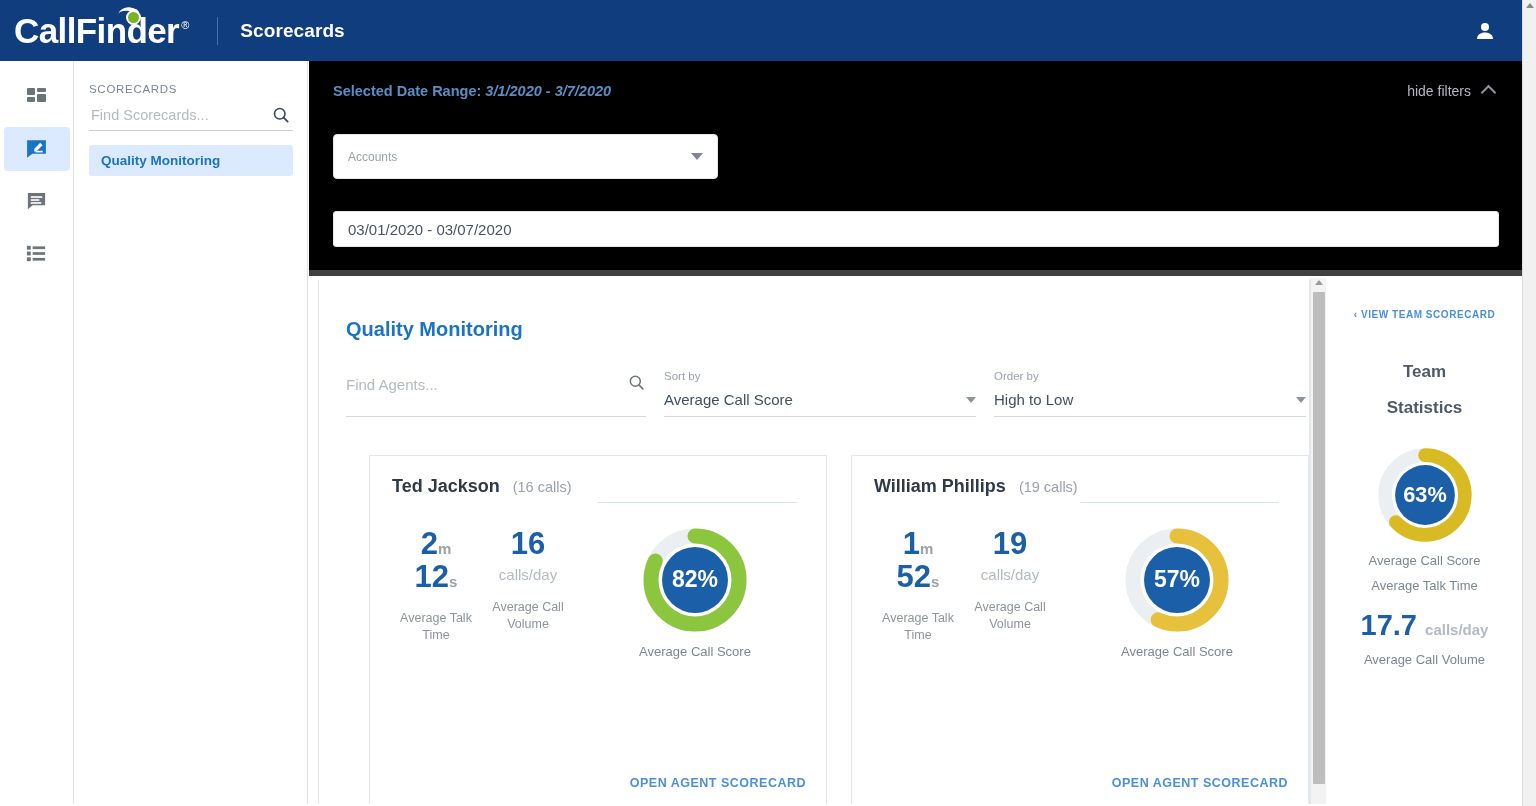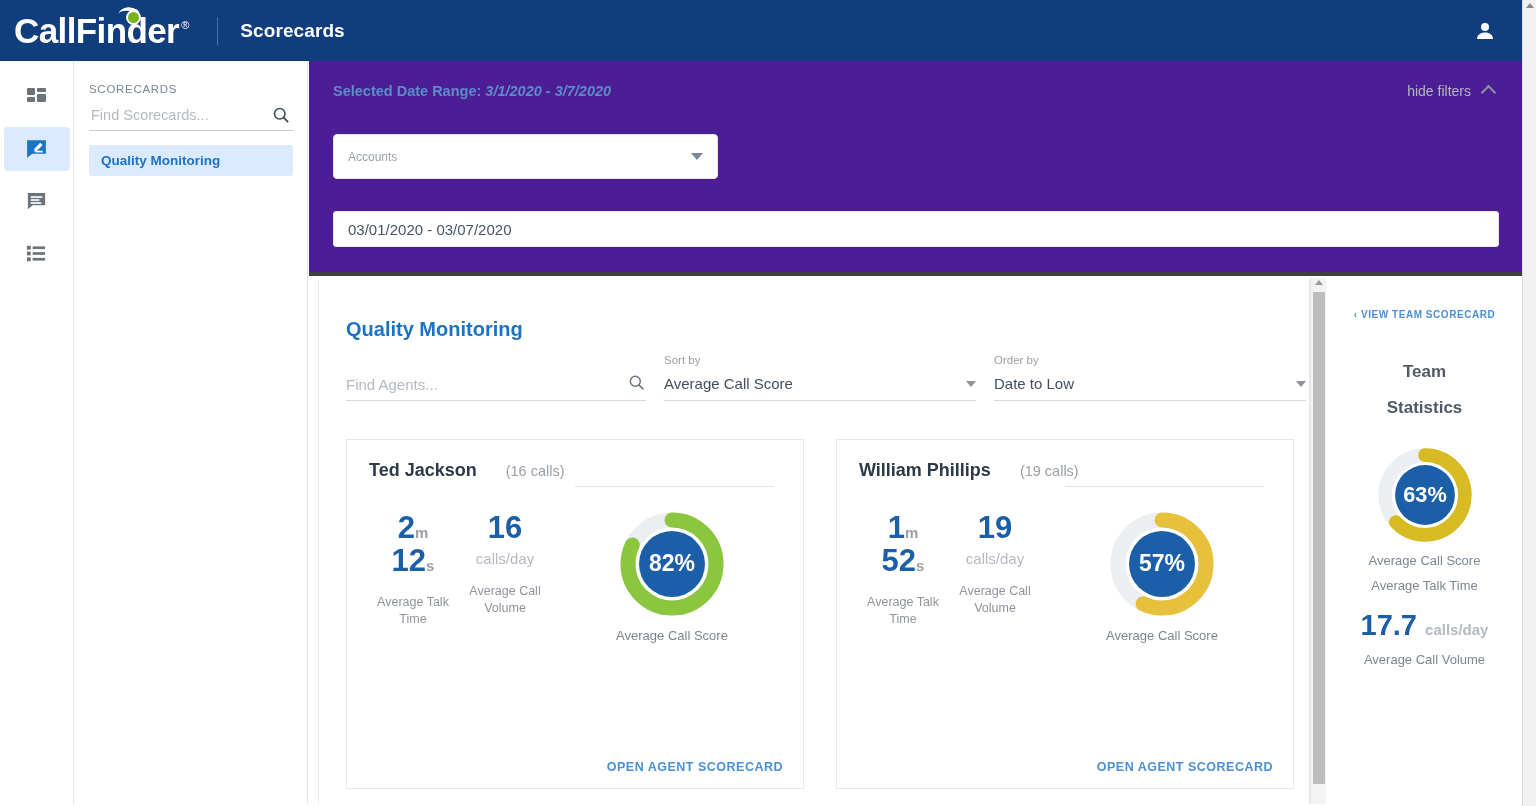--- a/index.html
+++ b/index.html
@@ -92,22 +92,22 @@
     background: #dbeafe; border-radius: 3px;
     padding: 8px 0 8px 12px;
     color: #1a73c4; font-size: 13.5px; font-weight: bold;
     cursor: pointer;
   }
 
   
   .filterbar {
     position: absolute; top: 61px; left: 309px;
     width: 1213px; height: 215px;
-    background: #4c1d95;
-    border-bottom: 4px solid #404040;
+    background: #000000;
+    border-bottom: 6px solid #404040;
   }
   .date-range-line {
     position: absolute; left: 24px; top: 22px;
     font-size: 14.5px; font-weight: bold; color: #5b8ec9;
   }
   .date-range-line em { font-style: italic; }
   .hide-filters {
     position: absolute; right: 28px; top: 22px;
     font-size: 14px; color: #b1b8c0;
     display: flex; align-items: center; gap: 12px;
@@ -153,44 +153,44 @@
   .toolbar {
     display: flex; margin: 32px 0 0 27px; align-items: flex-end;
   }
   .tb-field { position: relative; border-bottom: 1px solid #d4d9de; }
   .tb-field .lbl {
     position: absolute; top: -21px; left: 0;
     font-size: 11.5px; color: #9aa1a9;
   }
   .tb-field .val { font-size: 15px; color: #434f5e; }
   .tb-field .ph { font-size: 15px; color: #b4bac2; }
-  .tb-search { width: 300px; padding-bottom: 4px; display: flex; align-items: center; }
+  .tb-search { width: 300px; padding-bottom: 20px; display: flex; align-items: center; }
   .tb-search .ph { flex: 1; }
   .tb-sort { width: 312px; margin-left: 18px; padding-bottom: 8px; display: flex; align-items: center; }
   .tb-order { width: 312px; margin-left: 18px; padding-bottom: 8px; display: flex; align-items: center; }
   .tb-sort .val, .tb-order .val { flex: 1; }
   .sm-caret {
     width: 0; height: 0;
     border-left: 5px solid transparent; border-right: 5px solid transparent;
     border-top: 6px solid #8d949c;
   }
 
   
-  .cards { display: flex; margin: 38px 0 0 27px; gap: 32px; }
+  .cards { display: flex; margin: 38px 0 0 27px; gap: 24px; justify-content: flex-end; }
   .agent-card {
     width: 458px; height: 350px;
     background: #ffffff; border: 1px solid #e4e8ec;
     position: relative;
   }
   .ac-head {
     display: flex; align-items: baseline;
     margin: 20px 0 0 22px;
   }
   .ac-name { font-size: 18px; font-weight: bold; color: #2e3a47; }
-  .ac-calls { font-size: 14.5px; color: #9aa1a9; margin-left: 29px; }
+  .ac-calls { font-size: 14.5px; color: #9aa1a9; margin-left: 13px; }
   .ac-rule {
     position: absolute; left: 228px; top: 46px;
     width: 199px; height: 1px; background: #d7e6e1;
   }
   .ac-body { display: flex; margin-top: 30px; padding: 0 20px; }
   .stat-col { width: 92px; text-align: center; }
   .stat-big {
     font-size: 31px; font-weight: bold; color: #1a5fa8;
     line-height: 1.08;
   }
@@ -379,21 +379,21 @@
         </svg>
       </span>
     </div>
     <div class="tb-field tb-sort">
       <span class="lbl">Sort by</span>
       <span class="val">Average Call Score</span>
       <span class="sm-caret"></span>
     </div>
     <div class="tb-field tb-order">
       <span class="lbl">Order by</span>
-      <span class="val">Date to Low</span>
+      <span class="val">High to Low</span>
       <span class="sm-caret"></span>
     </div>
   </div>
 
   <div class="cards">
 
     <div class="agent-card">
       <div class="ac-head">
         <span class="ac-name">Ted Jackson</span>
         <span class="ac-calls">(16 calls)</span>

